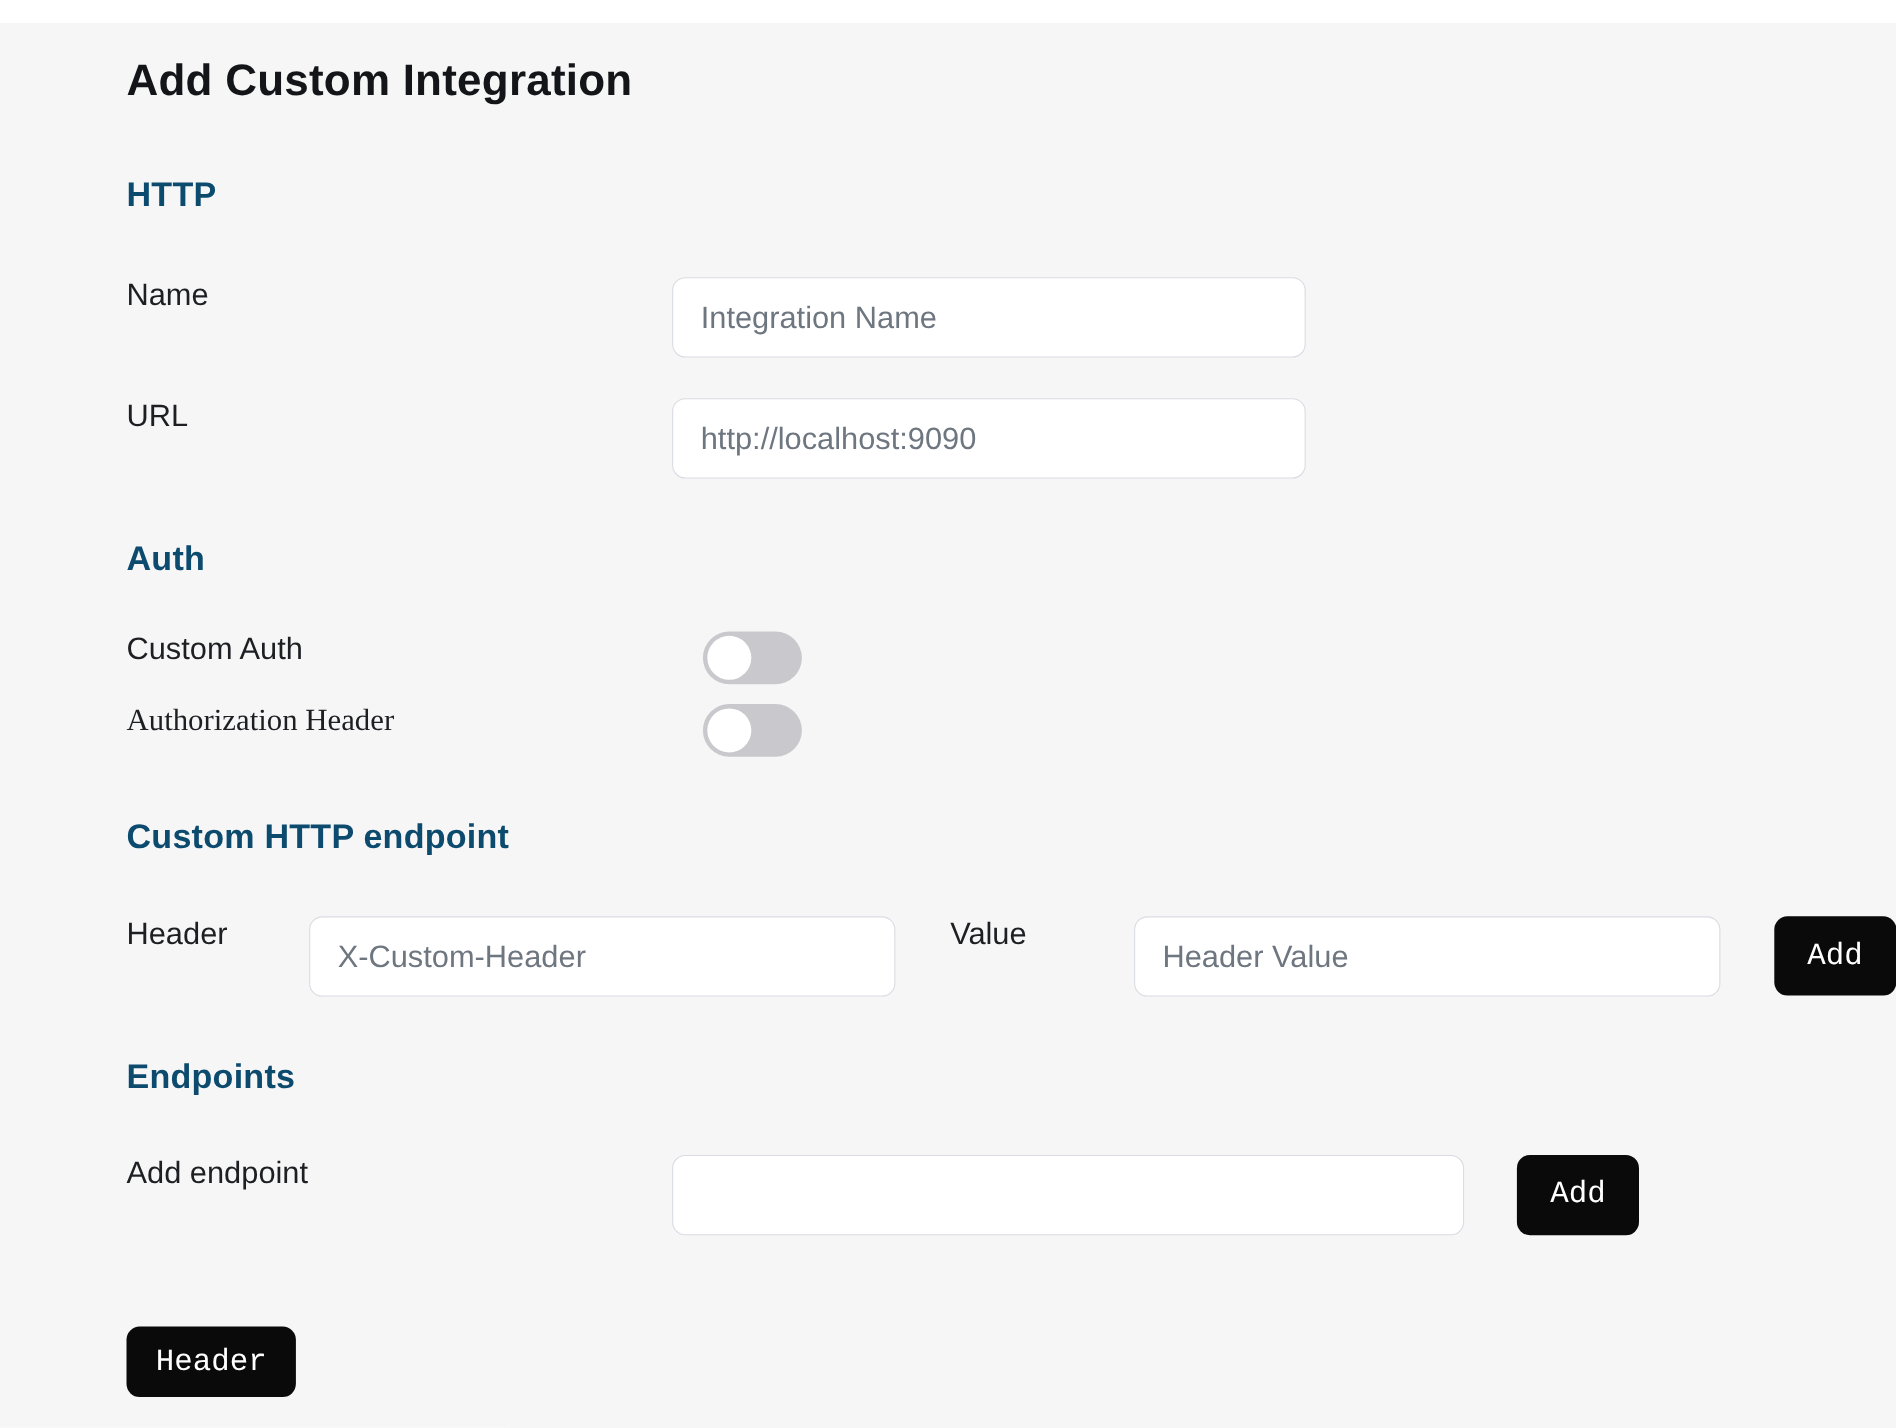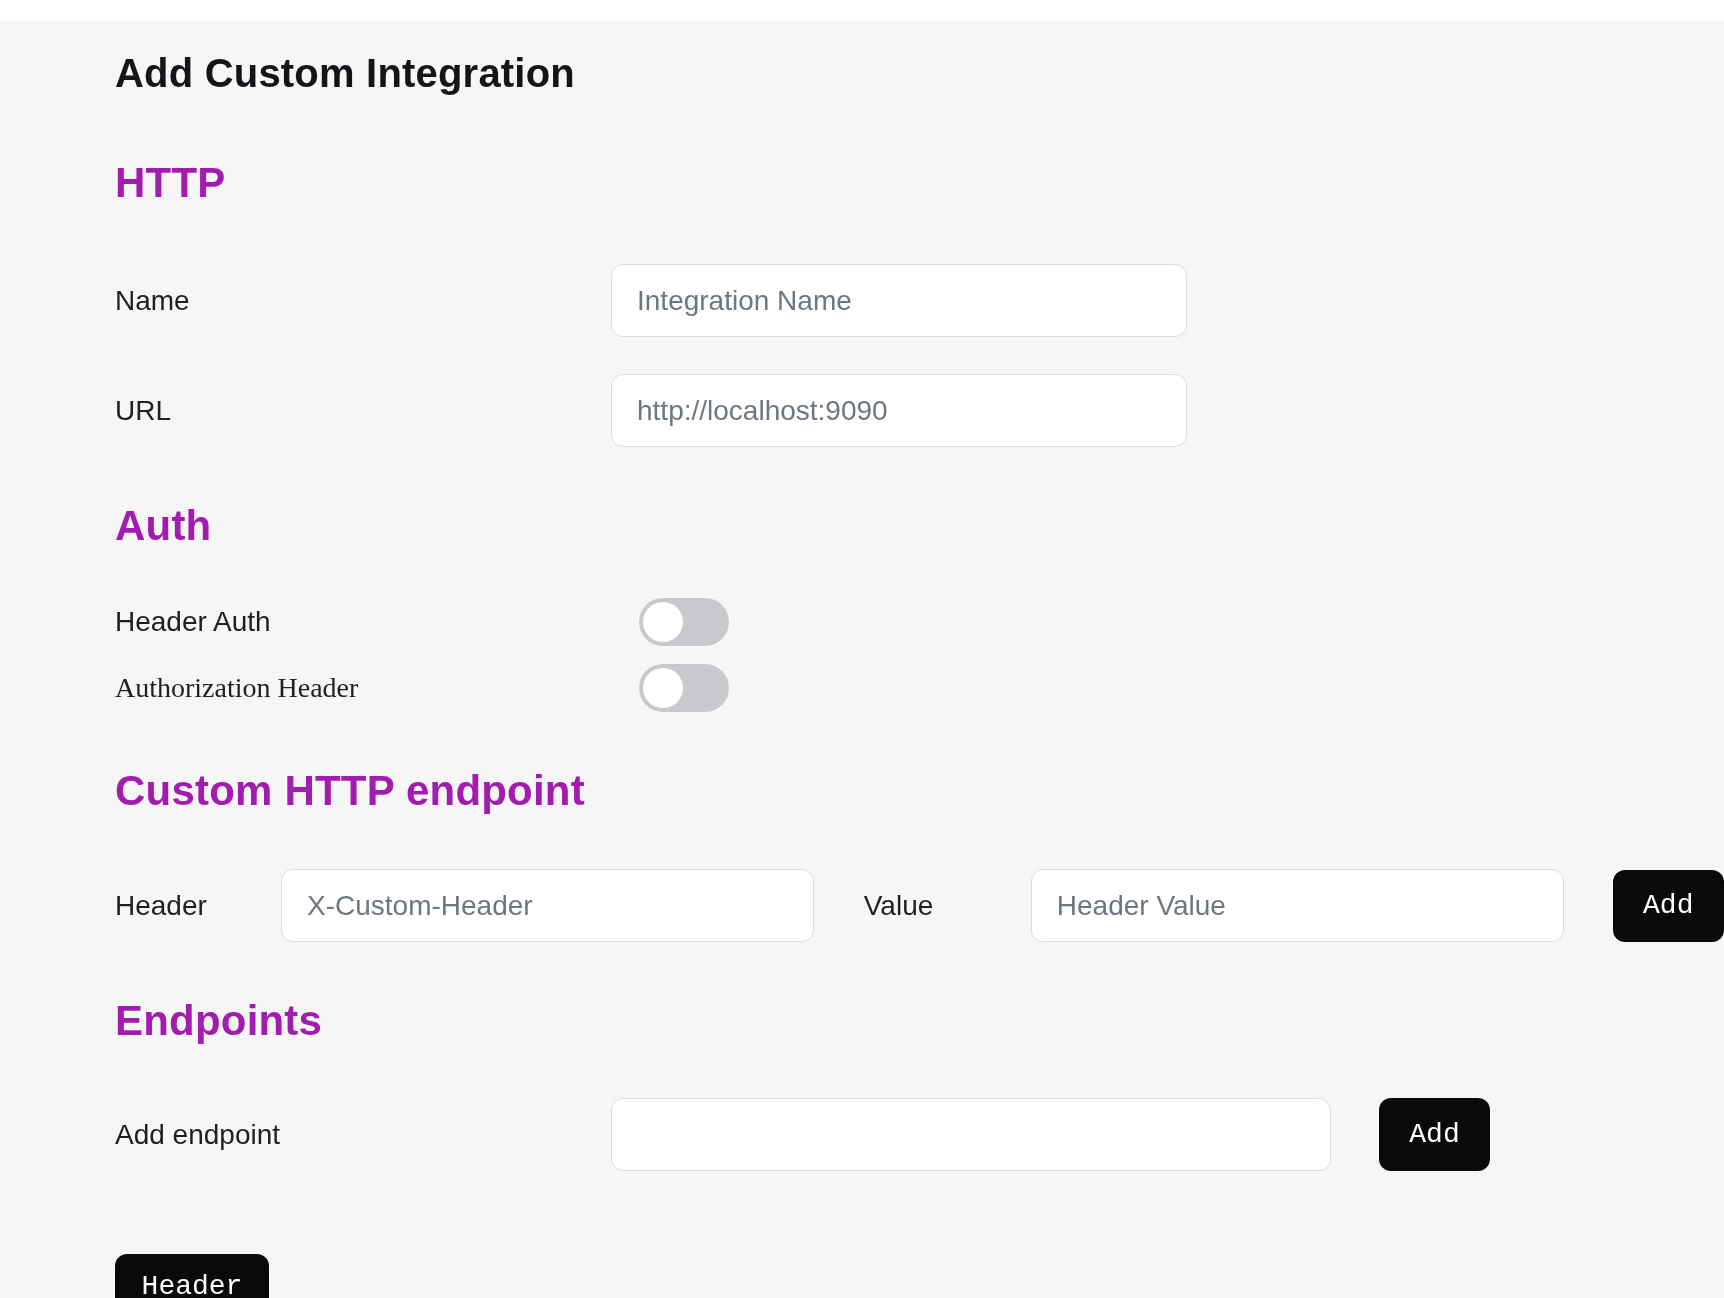--- a/index.html
+++ b/index.html
@@ -21,29 +21,29 @@
     padding: 30px 0 0 115px;
     overflow: hidden;
   }
   .bottom-strip { height: 14px; background: #ffffff; flex: none; }
 
   h1.page-title {
     font-size: 40px; font-weight: 700; color: #141519;
     letter-spacing: 0.2px;
   }
   h2.section-heading {
-    font-size: 42px; font-weight: 700; color: #a21caf;
+    font-size: 31px; font-weight: 700; color: #0c4a6e;
     letter-spacing: 0.2px;
   }
   .h-http { margin-top: 63px; }
   .h-auth { margin-top: 55px; }
   .h-headers { margin-top: 55px; }
   .h-endpoints { margin-top: 55px; }
 
-  .field-row { display: flex; align-items: center; }
+  .field-row { display: flex; }
   .row-name { margin-top: 57px; }
   .row-url { margin-top: 37px; }
   .row-basic { margin-top: 48px; }
   .row-authheader { margin-top: 18px; font-family: Liberation Serif, serif; }
   .row-header { margin-top: 54px; }
   .row-endpoint { margin-top: 53px; }
 
   .label {
     font-size: 28px; color: #1d1f23; font-weight: 400;
   }
@@ -104,21 +104,21 @@
     </div>
 
     <div class="field-row row-url">
       <span class="label label-wide">URL</span>
       <input class="text-input w-main" type="text" placeholder="http://localhost:9090" style="">
     </div>
 
     <h2 class="section-heading h-auth">Auth</h2>
 
     <div class="field-row row-basic">
-      <span class="label label-toggle">Header Auth</span>
+      <span class="label label-toggle">Custom Auth</span>
       <div class="toggle">
         <div class="knob"></div>
       </div>
     </div>
 
     <div class="field-row row-authheader">
       <span class="label label-toggle">Authorization Header</span>
       <div class="toggle">
         <div class="knob"></div>
       </div>

